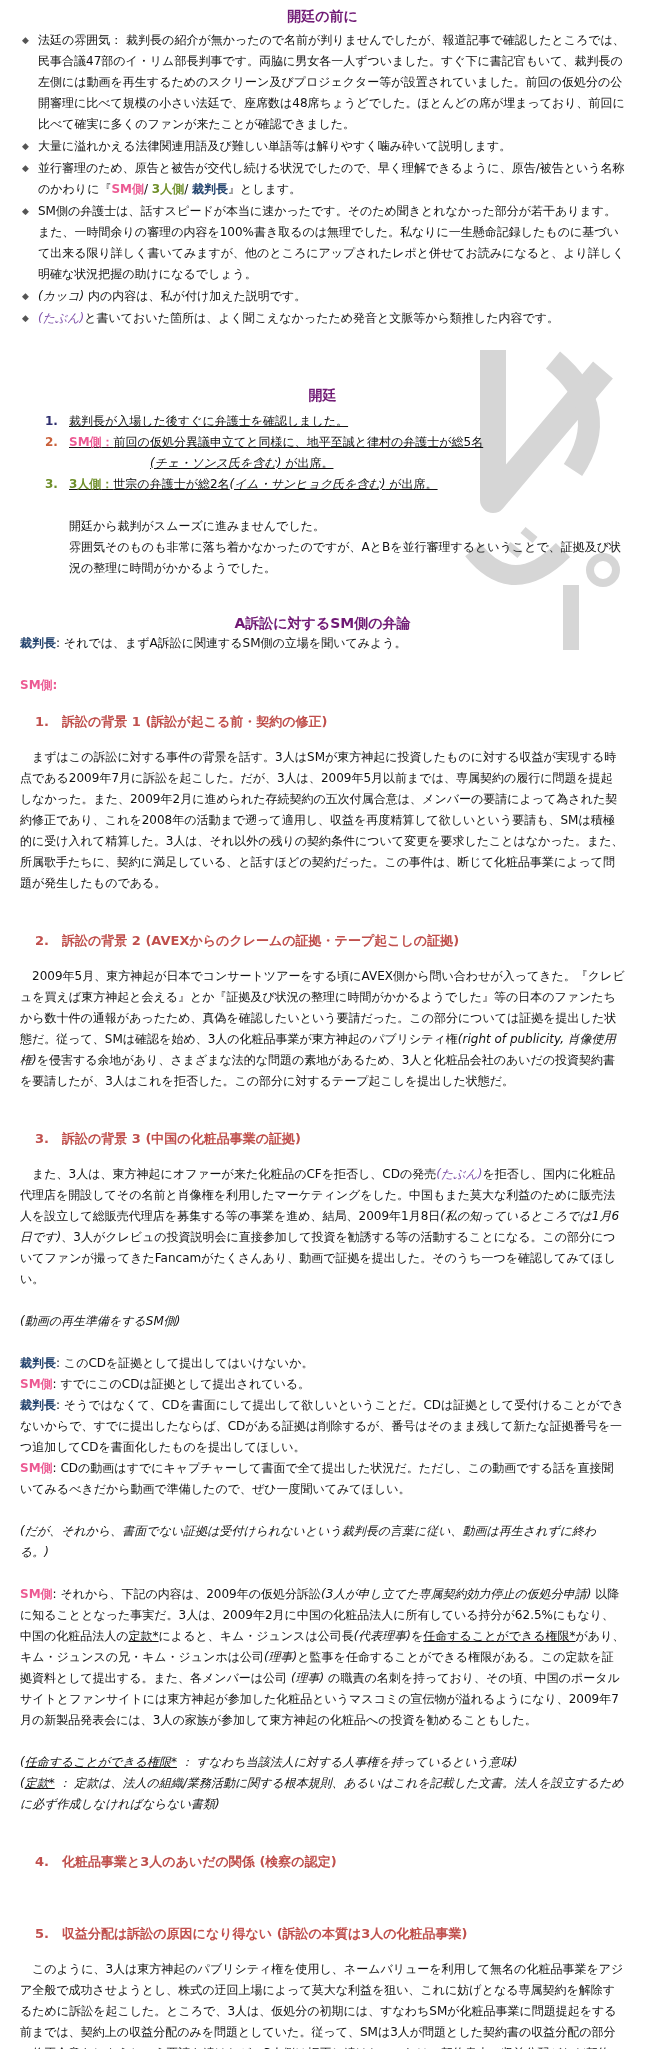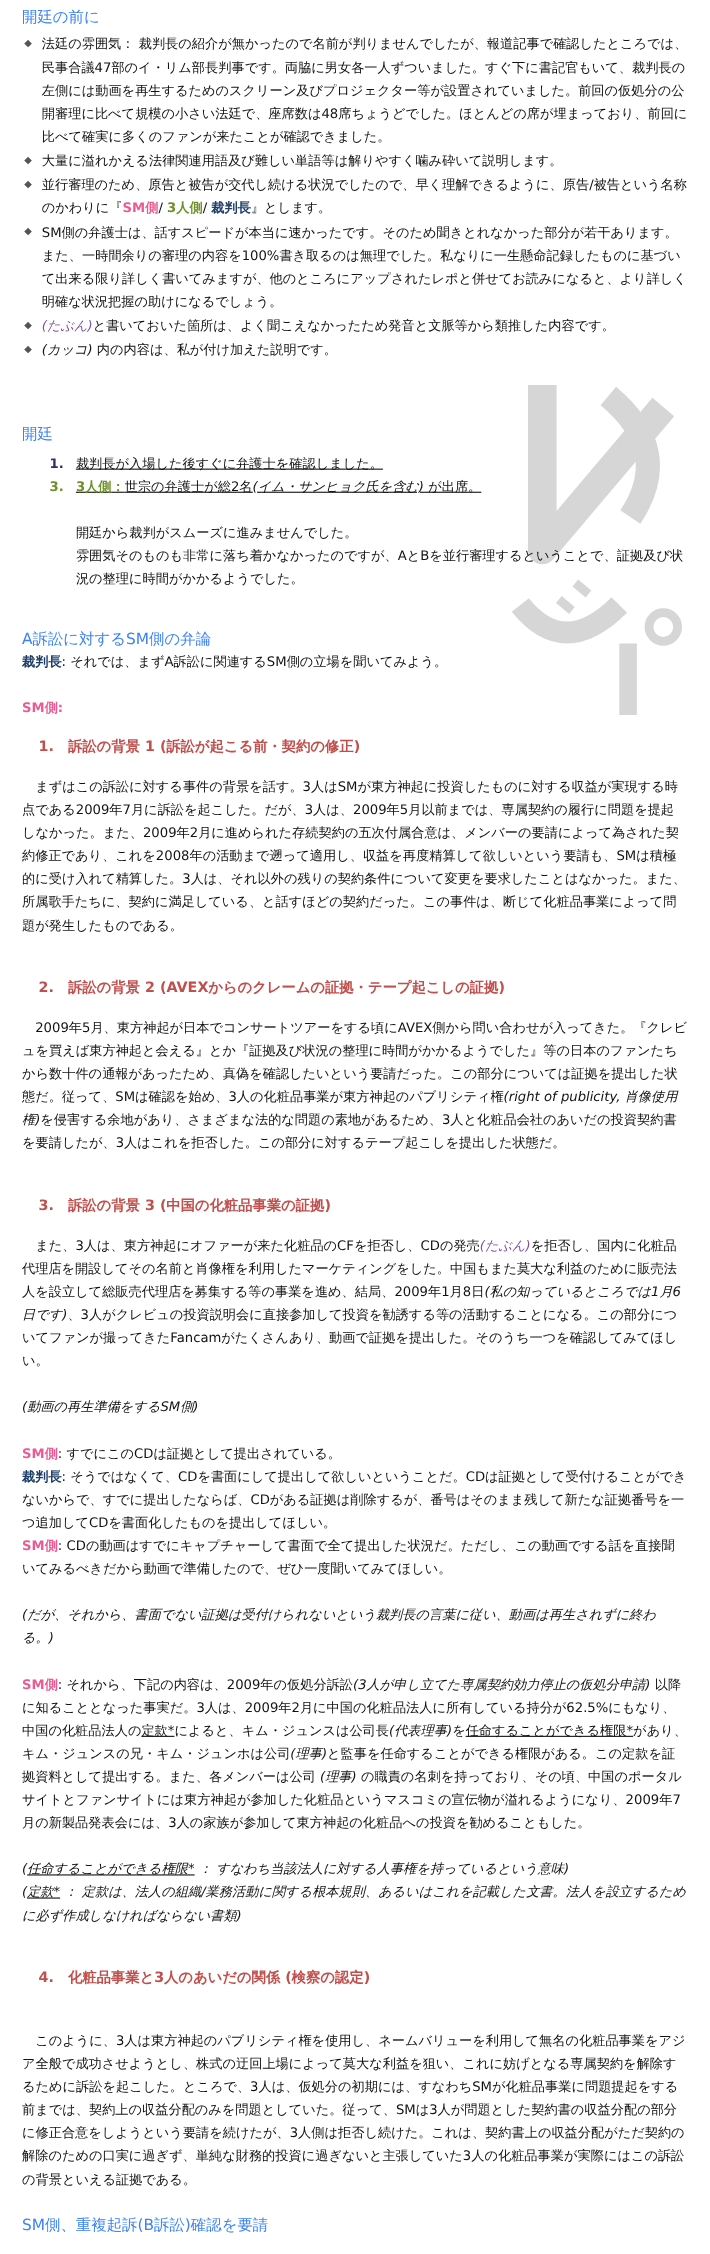--- a/index.html
+++ b/index.html
@@ -3,21 +3,21 @@
 <meta charset="utf-8">
 <style>
   html, body { margin: 0; padding: 0; background: #ffffff; }
   body {
     width: 645px; height: 2049px; position: relative; overflow: hidden;
     font-family: "DejaVu Sans", sans-serif; font-size: 12px; color: #111;
   }
   .page { position: absolute; left: 0; top: 0; width: 645px; }
   .wm { position: absolute; right: 12px; top: 350px; width: 180px; height: 300px; pointer-events: none; z-index: 0; }
   .content { position: relative; z-index: 1; padding: 6px 20px 0 20px; }
-  .h-blue { color: #3b82f6; font-weight: normal; font-size: 14px; margin: 0; line-height: 20px; }
+  .h-blue { color: #701a75; font-weight: bold; font-size: 14px; margin: 0; line-height: 20px; text-align: center; }
   .bullets { list-style: none; margin: 4px 0 0 0; padding: 0; }
   .bullets li { position: relative; padding-left: 18px; line-height: 21px; margin-bottom: 1px; }
   .bullets li::before { content: "\25C6"; position: absolute; left: 2px; top: 0; font-size: 9px; color: #555; }
   .sm { color: #ec5a93; font-weight: bold; margin-top: 47px; }
   .three { color: #6f8f2a; font-weight: bold; }
   .judge { color: #1f3f6a; font-weight: bold; }
   .purple-it { color: #7e50a8; font-style: italic; }
   .it { font-style: italic; }
   .u { text-decoration: underline; }
   .numlist { margin: 6px 0 0 0; padding: 0 0 0 25px; list-style: none; }
@@ -47,30 +47,31 @@
   </svg>
 
   <div class="content">
 
     <h2 class="h-blue">開廷の前に</h2>
     <ul class="bullets">
       <li><span>法廷の雰囲気： 裁判長の紹介が無かったので名前が判りませんでしたが、報道記事で確認したところでは、民事合議47部のイ・リム部長判事です。両脇に男女各一人ずついました。すぐ下に書記官もいて、裁判長の左側には動画を再生するためのスクリーン及びプロジェクター等が設置されていました。前回の仮処分の公開審理に比べて規模の小さい法廷で、座席数は48席ちょうどでした。ほとんどの席が埋まっており、前回に比べて確実に多くのファンが来たことが確認できました。</span></li>
       <li><span>大量に溢れかえる法律関連用語及び難しい単語等は解りやすく噛み砕いて説明します。</span></li>
       <li><span>並行審理のため、原告と被告が交代し続ける状況でしたので、早く理解できるように、原告/被告という名称のかわりに『</span><span class="sm">SM側</span><span>/ </span><span class="three">3人側</span><span>/ </span><span class="judge">裁判長</span><span>』とします。</span></li>
       <li><span>SM側の弁護士は、話すスピードが本当に速かったです。そのため聞きとれなかった部分が若干あります。また、一時間余りの審理の内容を100%書き取るのは無理でした。私なりに一生懸命記録したものに基づいて出来る限り詳しく書いてみますが、他のところにアップされたレポと併せてお読みになると、より詳しく明確な状況把握の助けになるでしょう。</span></li>
+      <li><span class="it">(カッコ)</span><span> 内の内容は、私が付け加えた説明です。</span></li>
       <li><span class="purple-it">(たぶん)</span><span>と書いておいた箇所は、よく聞こえなかったため発音と文脈等から類推した内容です。</span></li>
-      <li><span class="it">(カッコ)</span><span> 内の内容は、私が付け加えた説明です。</span></li>
     </ul>
 
     <div class="gap-l"></div>
       <div class="gap-m"></div>
 
     <h2 class="h-blue">開廷</h2>
     <ul class="numlist">
       <li><span class="n n1">1.</span><span>裁判長が入場した後すぐに弁護士を確認しました。</span></li>
+      <li><span class="n n2">2.</span><span class="sm">SM側</span><span class="sm">：</span><span>前回の仮処分異議申立てと同様に、地平至誠と律村の弁護士が総5名</span><br><span class="indent-cont it">(チェ・ソンス氏を含む)</span><span> が出席。</span></li>
       <li><span class="n n3">3.</span><span class="three">3人側</span><span class="three">：</span><span>世宗の弁護士が総2名</span><span class="it">(イム・サンヒョク氏を含む)</span><span> が出席。</span></li>
     </ul>
     <div class="gap-m"></div>
     <div class="block-indent">
       <p class="para">開廷から裁判がスムーズに進みませんでした。</p>
       <p class="para">雰囲気そのものも非常に落ち着かなかったのですが、AとBを並行審理するということで、証拠及び状況の整理に時間がかかるようでした。</p>
     </div>
 
     <div class="gap-l"></div>
 
@@ -87,37 +88,39 @@
     <p class="body-text"><span>2009年5月、東方神起が日本でコンサートツアーをする頃にAVEX側から問い合わせが入ってきた。『クレビュを買えば東方神起と会える』とか『証拠及び状況の整理に時間がかかるようでした』等の日本のファンたちから数十件の通報があったため、真偽を確認したいという要請だった。この部分については証拠を提出した状態だ。従って、SMは確認を始め、3人の化粧品事業が東方神起のパブリシティ権</span><span class="it">(right of publicity, 肖像使用権)</span><span>を侵害する余地があり、さまざまな法的な問題の素地があるため、3人と化粧品会社のあいだの投資契約書を要請したが、3人はこれを拒否した。この部分に対するテープ起こしを提出した状態だ。</span></p>
     <div class="gap-m"></div>
 
     <h3 class="sec-red">3.　訴訟の背景 3 (中国の化粧品事業の証拠)</h3>
     <p class="body-text"><span>また、3人は、東方神起にオファーが来た化粧品のCFを拒否し、CDの発売</span><span class="purple-it">(たぶん)</span><span>を拒否し、国内に化粧品代理店を開設してその名前と肖像権を利用したマーケティングをした。中国もまた莫大な利益のために販売法人を設立して総販売代理店を募集する等の事業を進め、結局、2009年1月8日</span><span class="it">(私の知っているところでは1月6日です)</span><span>、3人がクレビュの投資説明会に直接参加して投資を勧誘する等の活動することになる。この部分についてファンが撮ってきたFancamがたくさんあり、動画で証拠を提出した。そのうち一つを確認してみてほしい。</span></p>
     <div class="gap-m"></div>
 
     <p class="para it">(動画の再生準備をするSM側)</p>
     <div class="gap-m"></div>
 
+    <p class="para"><span class="judge">裁判長</span><span>: このCDを証拠として提出してはいけないか。</span></p>
     <p class="para"><span class="sm">SM側</span><span>: すでにこのCDは証拠として提出されている。</span></p>
     <p class="para"><span class="judge">裁判長</span><span>:  そうではなくて、CDを書面にして提出して欲しいということだ。CDは証拠として受付けることができないからで、すでに提出したならば、CDがある証拠は削除するが、番号はそのまま残して新たな証拠番号を一つ追加してCDを書面化したものを提出してほしい。</span></p>
     <p class="para"><span class="sm">SM側</span><span>:  CDの動画はすでにキャプチャーして書面で全て提出した状況だ。ただし、この動画でする話を直接聞いてみるべきだから動画で準備したので、ぜひ一度聞いてみてほしい。</span></p>
     <div class="gap-m"></div>
 
     <p class="para it">(だが、それから、書面でない証拠は受付けられないという裁判長の言葉に従い、動画は再生されずに終わる。)</p>
     <div class="gap-m"></div>
 
     <p class="para"><span class="sm">SM側</span><span>:  それから、下記の内容は、2009年の仮処分訴訟</span><span class="it">(3人が申し立てた専属契約効力停止の仮処分申請)</span><span> 以降に知ることとなった事実だ。3人は、2009年2月に中国の化粧品法人に所有している持分が62.5%にもなり、中国の化粧品法人の</span><span class="u">定款*</span><span>によると、キム・ジュンスは公司長</span><span class="it">(代表理事)</span><span>を</span><span class="u">任命することができる権限*</span><span>があり、キム・ジュンスの兄・キム・ジュンホは公司</span><span class="it">(理事)</span><span>と監事を任命することができる権限がある。この定款を証拠資料として提出する。また、各メンバーは公司 </span><span class="it">(理事)</span><span> の職責の名刺を持っており、その頃、中国のポータルサイトとファンサイトには東方神起が参加した化粧品というマスコミの宣伝物が溢れるようになり、2009年7月の新製品発表会には、3人の家族が参加して東方神起の化粧品への投資を勧めることもした。</span></p>
     <div class="gap-m"></div>
 
     <p class="para it">(<span class="u">任命することができる権限*</span><span> ： すなわち当該法人に対する人事権を持っているという意味)</span></p>
     <p class="para it">(<span class="u">定款*</span><span> ： 定款は、法人の組織/業務活動に関する根本規則、あるいはこれを記載した文書。法人を設立するために必ず作成しなければならない書類)</span></p>
     <div class="gap-m"></div>
 
     <h3 class="sec-red">4.　化粧品事業と3人のあいだの関係 (検察の認定)</h3>
     <div class="gap-m"></div>
 
+    <h3 class="sec-red">5.　収益分配は訴訟の原因になり得ない (訴訟の本質は3人の化粧品事業)</h3>
     <p class="body-text">このように、3人は東方神起のパブリシティ権を使用し、ネームバリューを利用して無名の化粧品事業をアジア全般で成功させようとし、株式の迂回上場によって莫大な利益を狙い、これに妨げとなる専属契約を解除するために訴訟を起こした。ところで、3人は、仮処分の初期には、すなわちSMが化粧品事業に問題提起をする前までは、契約上の収益分配のみを問題としていた。従って、SMは3人が問題とした契約書の収益分配の部分に修正合意をしようという要請を続けたが、3人側は拒否し続けた。これは、契約書上の収益分配がただ契約の解除のための口実に過ぎず、単純な財務的投資に過ぎないと主張していた3人の化粧品事業が実際にはこの訴訟の背景といえる証拠である。</p>
     <div class="gap-m"></div>
 
     <h2 class="h-blue">SM側、重複起訴(B訴訟)確認を要請</h2>
 
   </div>
 </div>
 
 </body></html>

